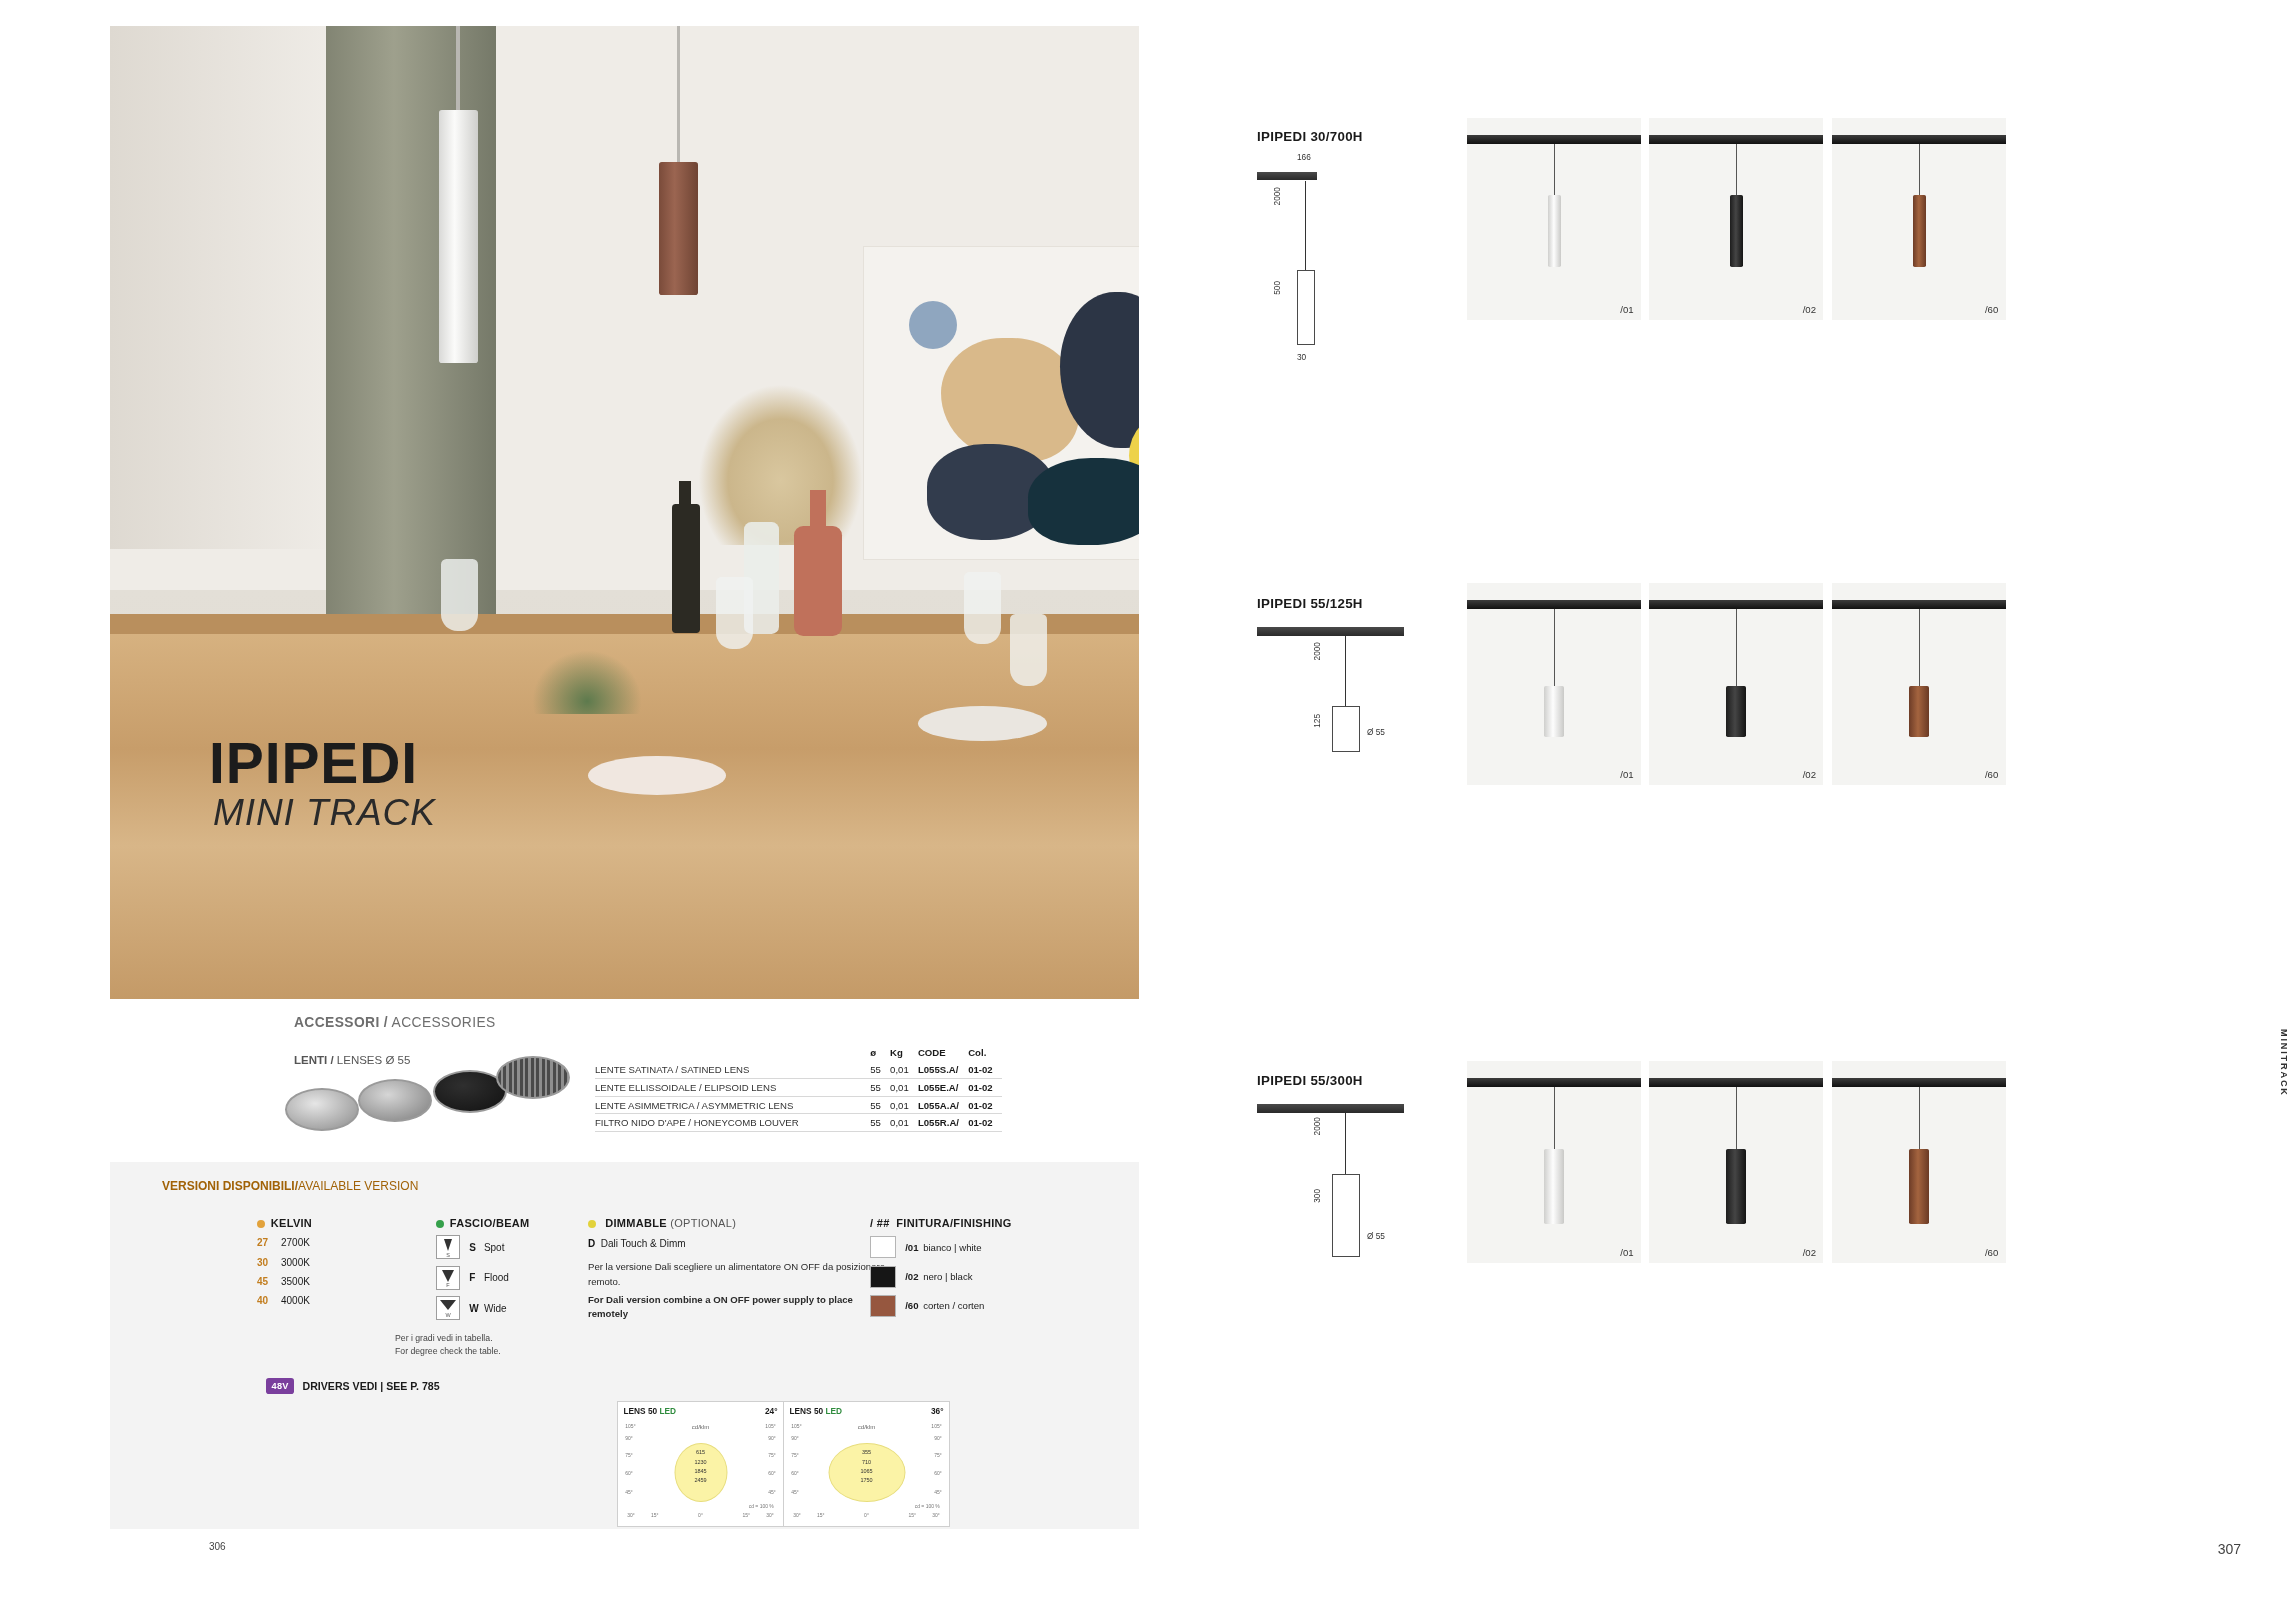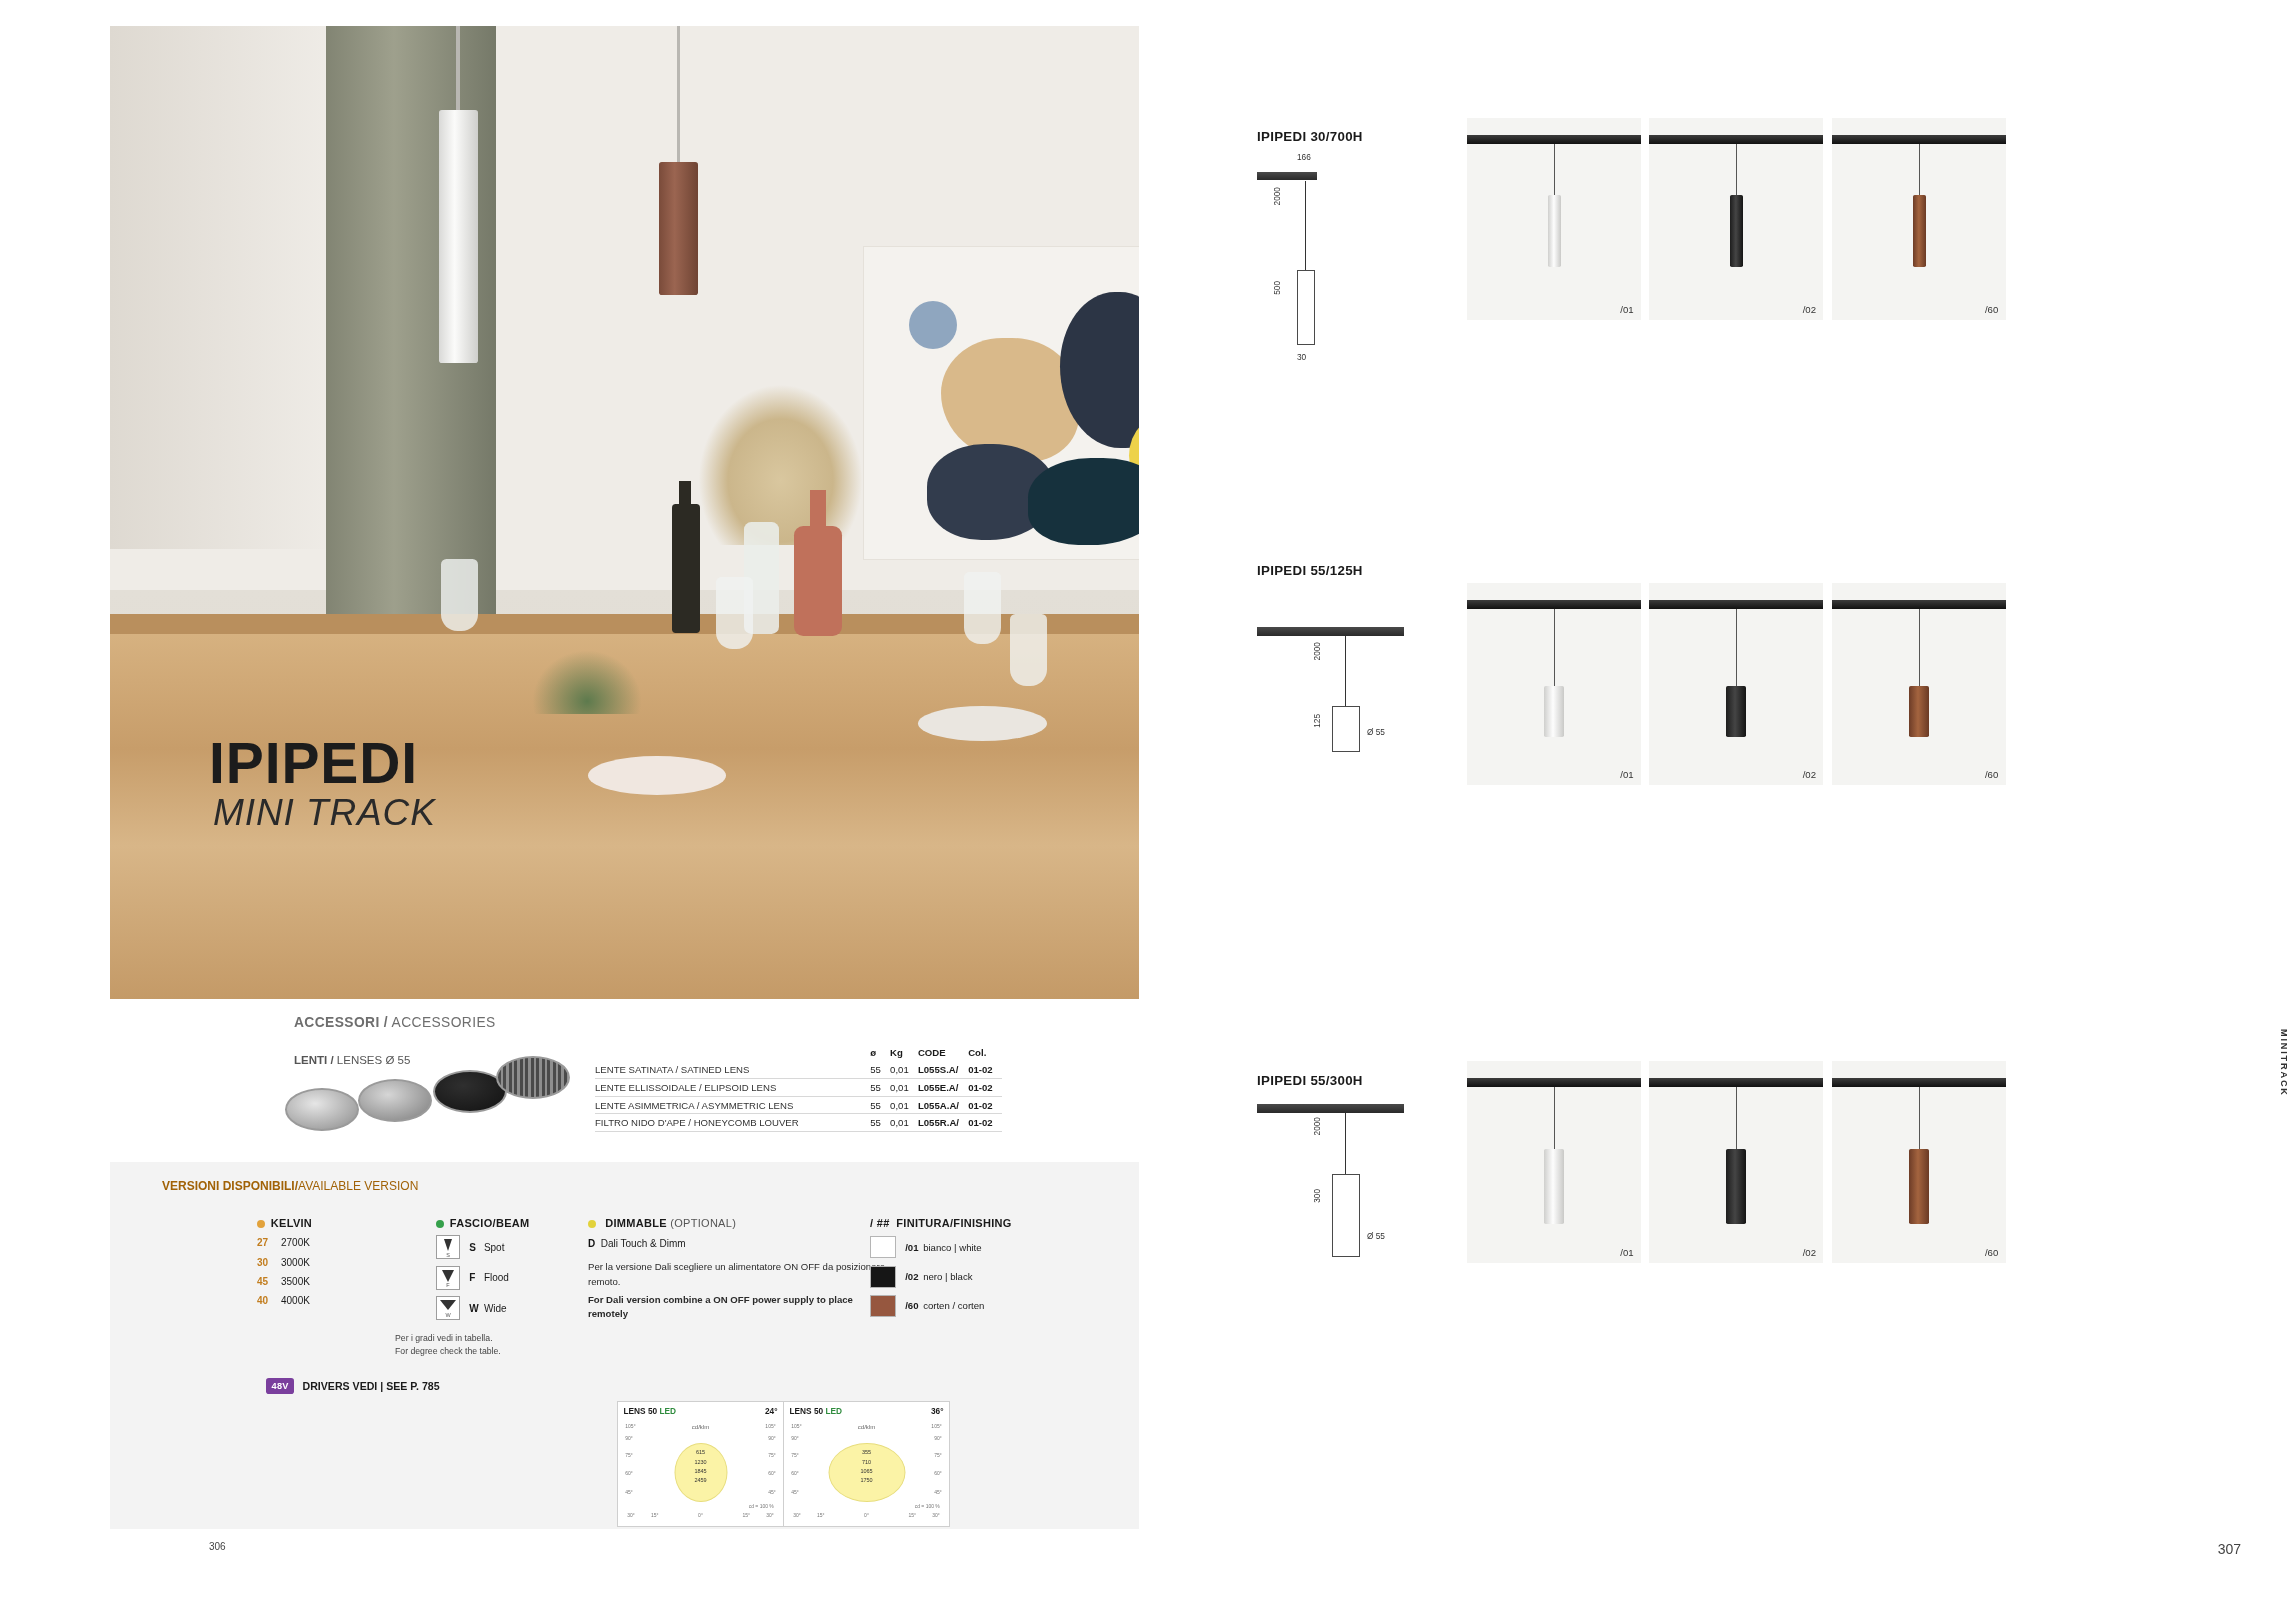--- a/index.html
+++ b/index.html
@@ -413,21 +413,21 @@
       <div class="pcard">
         <div class="ptrack"></div>
         <div class="pwire" style="left:87px;top:26px;height:53px"></div>
         <div class="pbody" style="left:81px;top:77px;width:13px;height:72px;background:linear-gradient(90deg,#6d3c27,#a4643f 45%,#6a3a25)"></div>
         <div class="pcode">/60</div>
       </div>
     </div>
 
     <table class="spec" style="left:1486px;top:432px;width:0"></table>
 
-    <div class="sect-title" style="left:118px;top:563px">IPIPEDI 55/125H</div>
+    <div class="sect-title" style="left:118px;top:596px">IPIPEDI 55/125H</div>
     <div class="dim-draw" style="left:118px;top:620px;width:230px;height:184px">
       <div class="track-bar" style="left:0;top:7.3px;width:147px"></div>
       <div class="drop-line" style="left:88px;top:15.6px;height:73px"></div>
       <div class="cyl" style="left:75px;top:86px;width:26px;height:44px"></div>
       <div class="dimtxt vert" style="left:55px;top:22px">2000</div>
       <div class="dimtxt vert" style="left:55px;top:94px">125</div>
       <div class="dimtxt" style="left:110px;top:107px">Ø 55</div>
     </div>
 
     <div class="prodrow" style="left:328px;top:583px">

